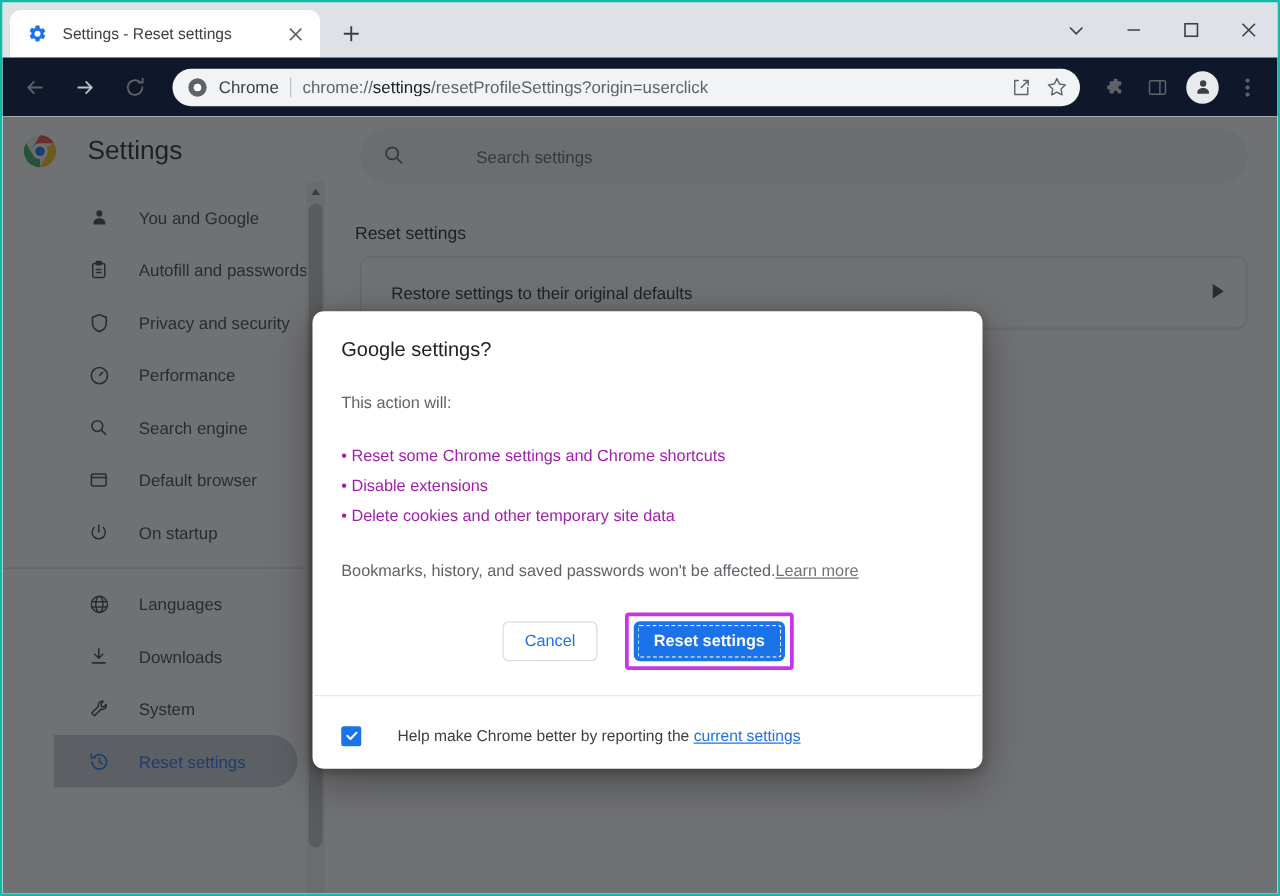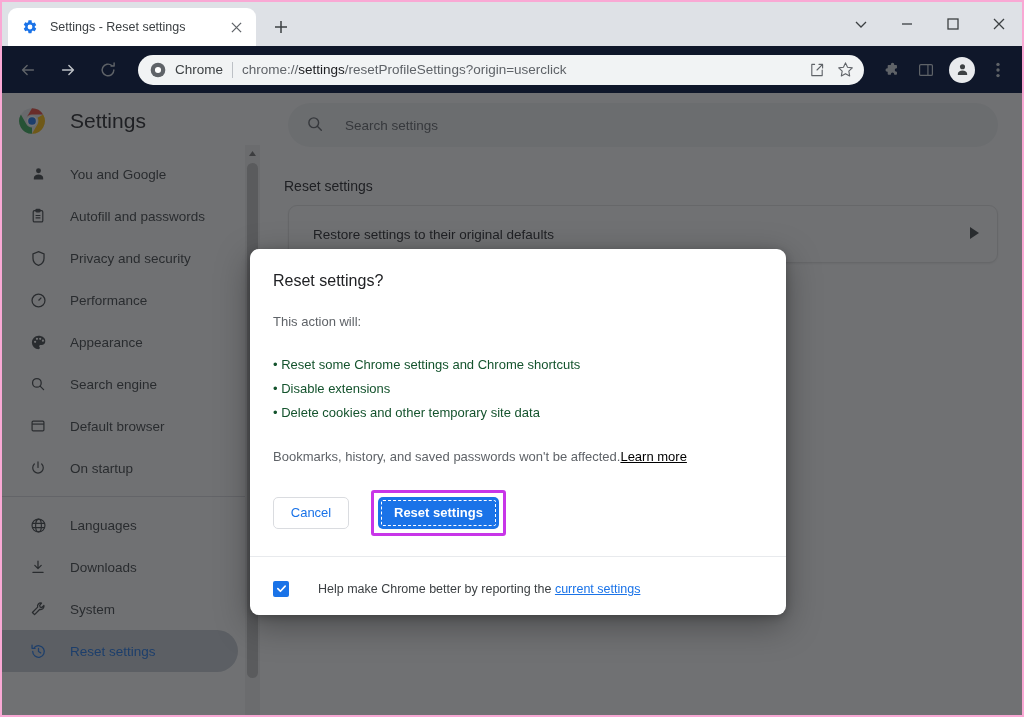--- a/index.html
+++ b/index.html
@@ -5,21 +5,21 @@
   * { box-sizing: border-box; margin: 0; padding: 0; }
   html, body {
     width: 1024px; height: 717px;
     font-family: "Liberation Sans", sans-serif;
     overflow: hidden;
     background: #ffffff;
   }
   #root {
     position: relative;
     width: 1024px; height: 717px;
-    border: 2px solid #f9a8d4;
+    border: 2px solid #14b8a6;
     background: #ffffff;
     overflow: hidden;
   }
 
   
   .tabstrip {
     position: absolute; left: 0; top: 0;
     width: 1020px; height: 44px;
     background: #dee1e6;
     display: flex; align-items: flex-end;
@@ -136,20 +136,21 @@
   .sb-logo { width: 28px; height: 28px; flex: 0 0 28px; }
   .sb-title { font-size: 21px; color: #202124; margin-left: 24px; }
   .sb-list { padding-top: 4px; }
   .sb-item {
     display: flex; align-items: center;
     height: 42px;
     padding-left: 26px;
     border-radius: 0 21px 21px 0;
     margin-right: 22px;
     color: #3c4043;
+    margin-left: 41px;
   }
   .sb-item.active {
     background: #c7cdd4;
     color: #1a73e8;
   }
   .sb-icon {
     width: 20px; height: 20px; flex: 0 0 20px;
     display: flex; align-items: center; justify-content: center;
   }
   .sb-label { font-size: 13.5px; margin-left: 22px; white-space: nowrap; }
@@ -178,20 +179,21 @@
     position: absolute; left: 258px; top: 0;
     width: 762px; height: 622px;
     background: #ffffff;
   }
   .searchbar {
     position: absolute; left: 28px; top: 10px;
     width: 710px; height: 44px;
     background: #f1f3f4; border-radius: 22px;
     display: flex; align-items: center;
     padding-left: 18px;
+    gap: 36px;
   }
   .search-icon { width: 20px; height: 20px; flex: 0 0 20px; color: #5f6368; }
   .search-ph { font-size: 13.5px; color: #5f6368; margin-left: 19px; }
   .section-title {
     position: absolute; left: 24px; top: 85px;
     font-size: 14px; color: #202124;
   }
   .card {
     position: absolute; left: 28px; top: 112px;
     width: 710px; height: 58px;
@@ -228,30 +230,30 @@
   .dlg-title {
     font-size: 16px; color: #202124;
     line-height: 1.3;
   }
   .dlg-intro {
     font-size: 13px; color: #5f6368;
     margin-top: 22px;
   }
   .dlg-bullets { margin-top: 24px; }
   .dlg-bullet {
-    font-size: 13px; color: #14532d;
+    font-size: 13px; color: #a21caf;
     line-height: 24px;
   }
   .dlg-note {
     font-size: 13px; color: #5f6368;
     margin-top: 24px;
   }
-  .dlg-link { color: #000000; text-decoration: underline; }
+  .dlg-link { color: #737373; text-decoration: underline; }
   .dlg-actions {
-    display: flex; align-items: center; justify-content: flex-start;
+    display: flex; align-items: center; justify-content: center;
     padding: 26px 22px 20px 23px;
     gap: 0;
   }
   .btn-cancel {
     height: 32px; min-width: 76px;
     padding: 0 16px;
     border: 1px solid #dadce0; border-radius: 5px;
     background: #ffffff;
     color: #1a73e8; font-size: 13px;
     font-family: "Liberation Sans", sans-serif;
@@ -460,28 +462,20 @@
           <span class="sb-icon">
             <svg width="17" height="17" viewBox="0 0 20 20" stroke="#3c4043" stroke-width="1.5" fill="none">
                 <circle cx="10" cy="10" r="7.6"></circle>
                 <path d="M10 10 L13.4 6.6"></path>
               </svg>
           </span>
           <span class="sb-label">Performance</span>
         </div>
         <div class="sb-item">
           <span class="sb-icon">
-            <svg width="17" height="17" viewBox="0 0 20 20" fill="#3c4043">
-                <path d="M10 2.2a7.8 7.8 0 000 15.6c1 0 1.6-.7 1.6-1.5 0-.4-.2-.7-.4-1-.3-.3-.4-.6-.4-1 0-.8.7-1.5 1.5-1.5h1.8A4.7 4.7 0 0018 8.1C18 4.8 14.4 2.2 10 2.2zm-4 8.3a1.3 1.3 0 110-2.6 1.3 1.3 0 010 2.6zm2.2-3.5a1.3 1.3 0 110-2.6 1.3 1.3 0 010 2.6zm3.8 0a1.3 1.3 0 110-2.6 1.3 1.3 0 010 2.6zm3.2 2.2a1.3 1.3 0 110-2.6 1.3 1.3 0 010 2.6z"></path>
-              </svg>
-          </span>
-          <span class="sb-label">Appearance</span>
-        </div>
-        <div class="sb-item">
-          <span class="sb-icon">
             <svg width="16" height="16" viewBox="0 0 20 20" stroke="#3c4043" stroke-width="1.6" fill="none" stroke-linecap="round">
                 <circle cx="8.6" cy="8.6" r="5.4"></circle>
                 <path d="M12.6 12.6 L17 17"></path>
               </svg>
           </span>
           <span class="sb-label">Search engine</span>
         </div>
         <div class="sb-item">
           <span class="sb-icon">
             <svg width="16" height="16" viewBox="0 0 20 20" stroke="#3c4043" stroke-width="1.5" fill="none">
@@ -570,21 +564,21 @@
             </svg>
         </span>
       </div>
     </div>
 
     <div class="scrim"></div>
   </div>
 
   <div class="dialog">
     <div class="dlg-body">
-      <div class="dlg-title">Reset settings?</div>
+      <div class="dlg-title">Google settings?</div>
       <div class="dlg-intro">This action will:</div>
       <div class="dlg-bullets">
         <div class="dlg-bullet">• Reset some Chrome settings and Chrome shortcuts</div>
         <div class="dlg-bullet">• Disable extensions</div>
         <div class="dlg-bullet">• Delete cookies and other temporary site data</div>
       </div>
       <div class="dlg-note"><span>Bookmarks, history, and saved passwords won't be affected.</span><a class="dlg-link" href="#">Learn more</a></div>
     </div>
 
     <div class="dlg-actions">

